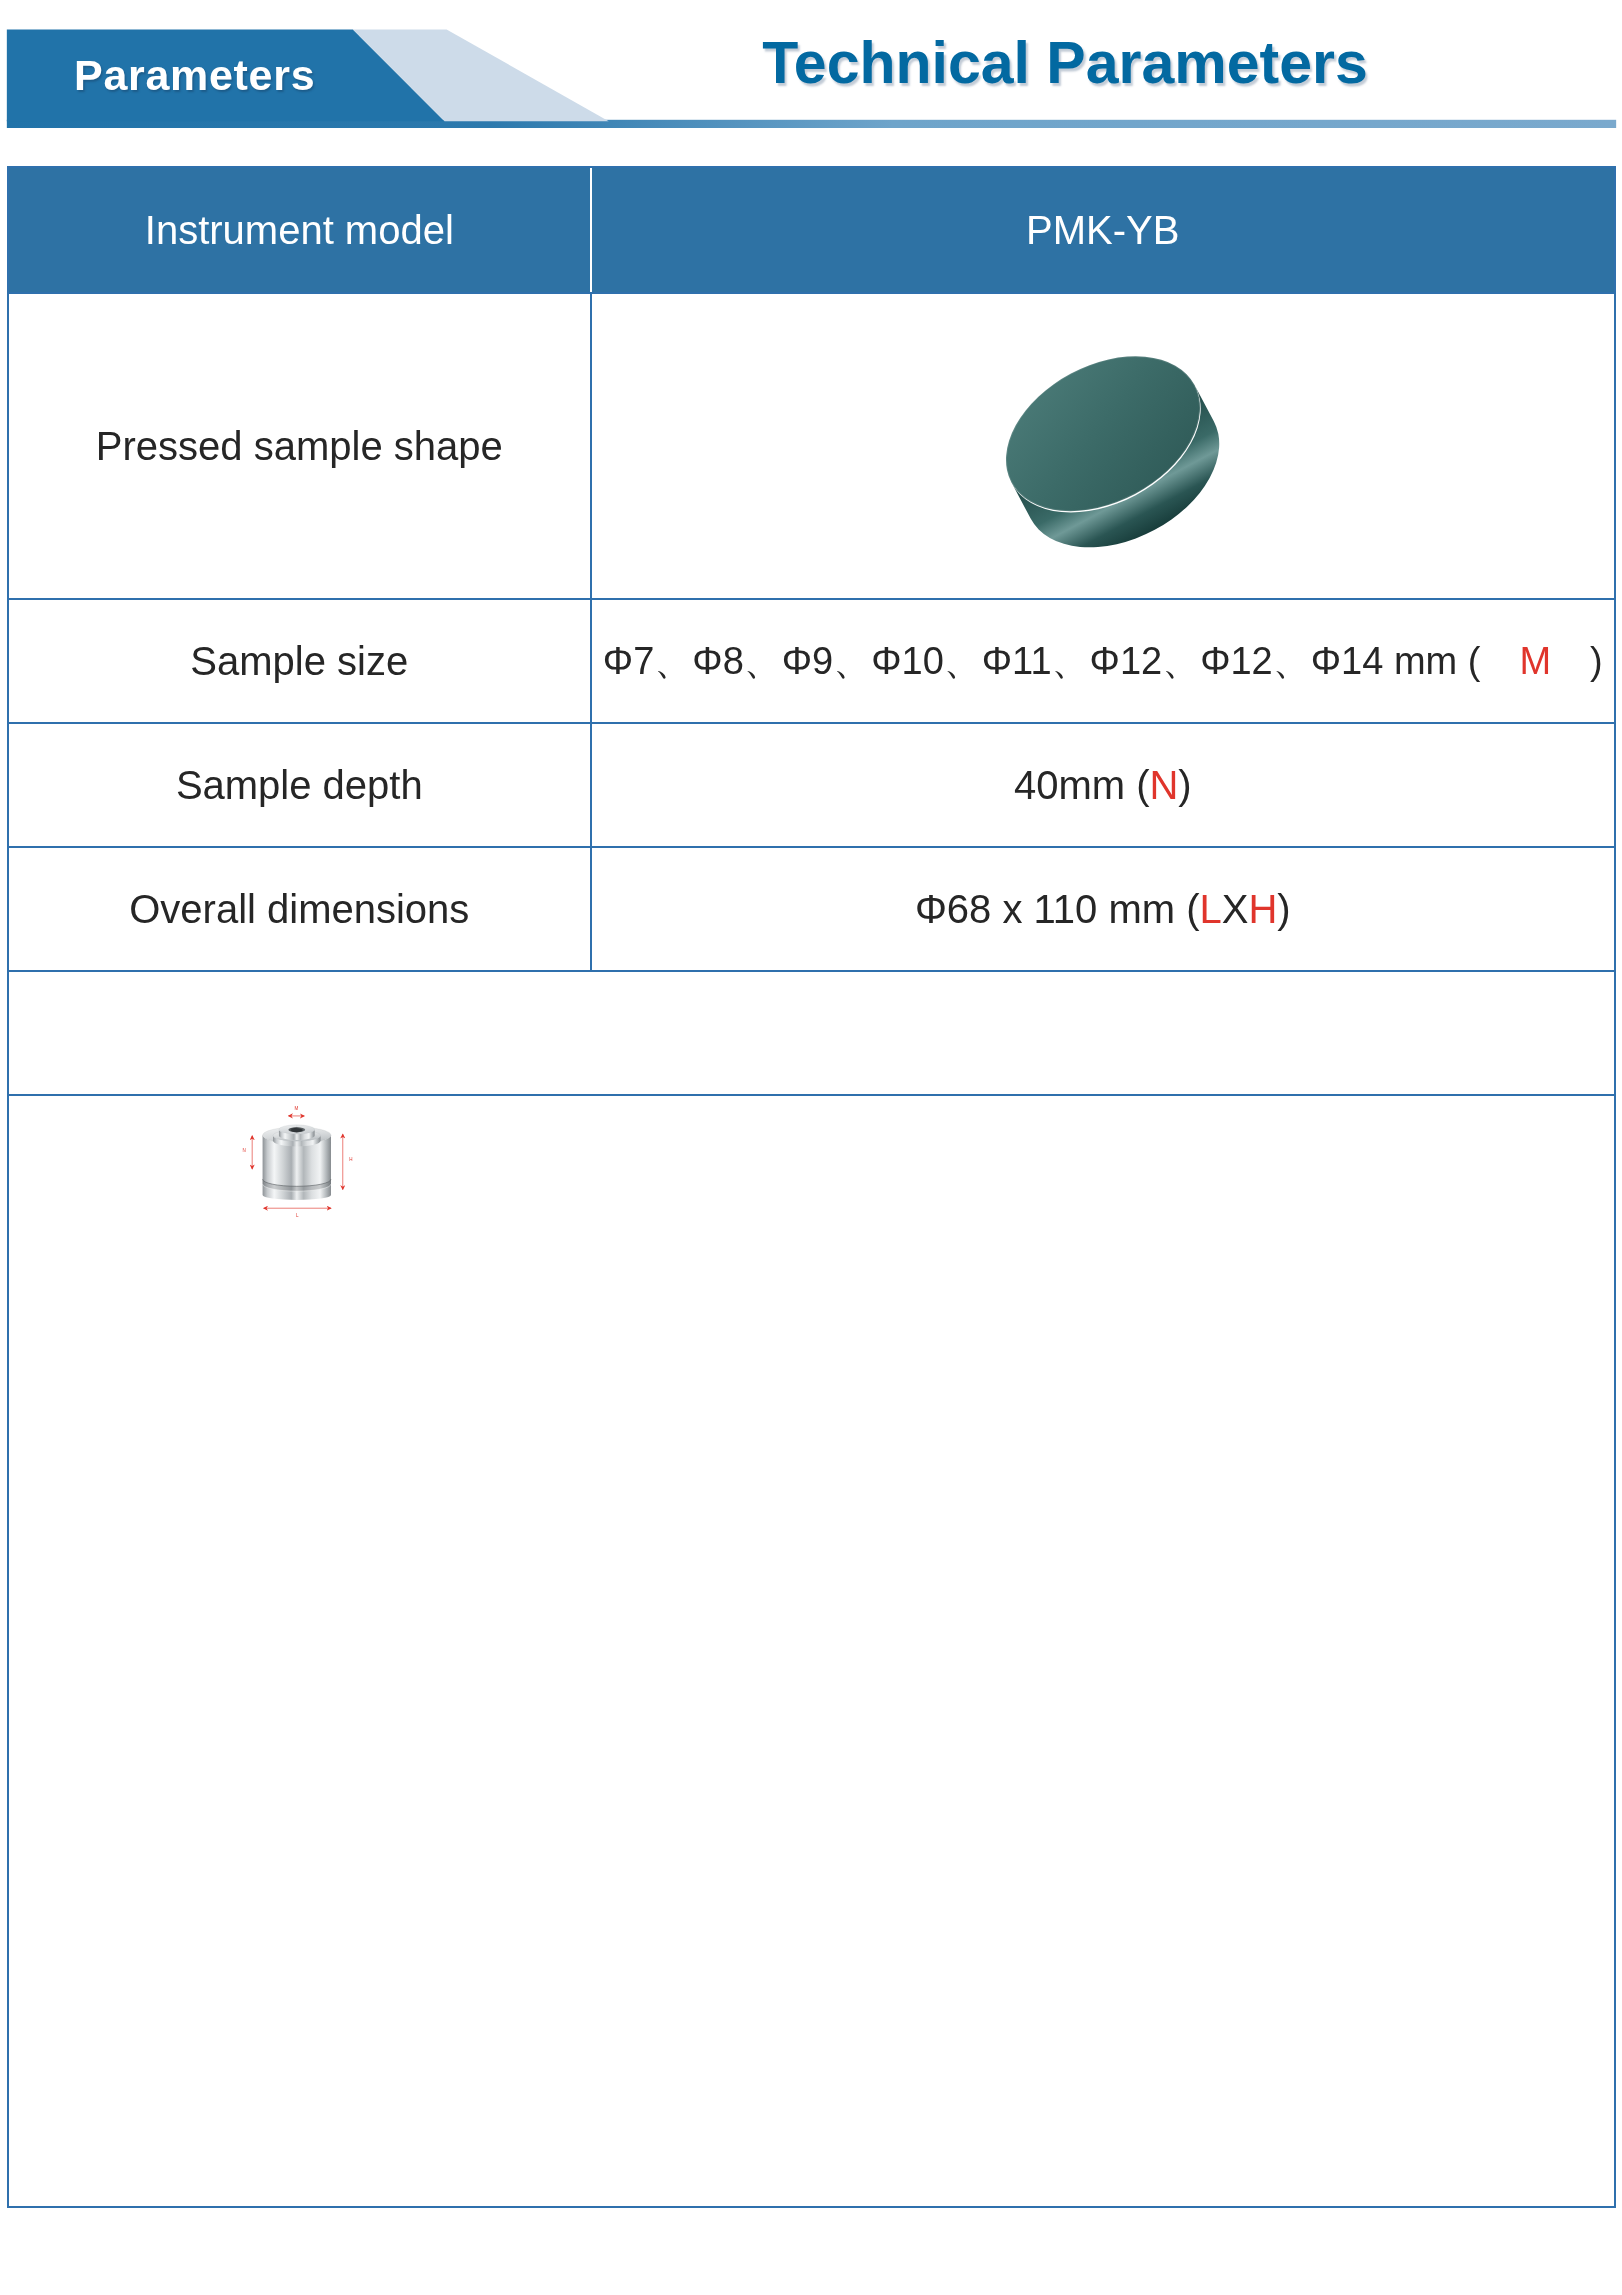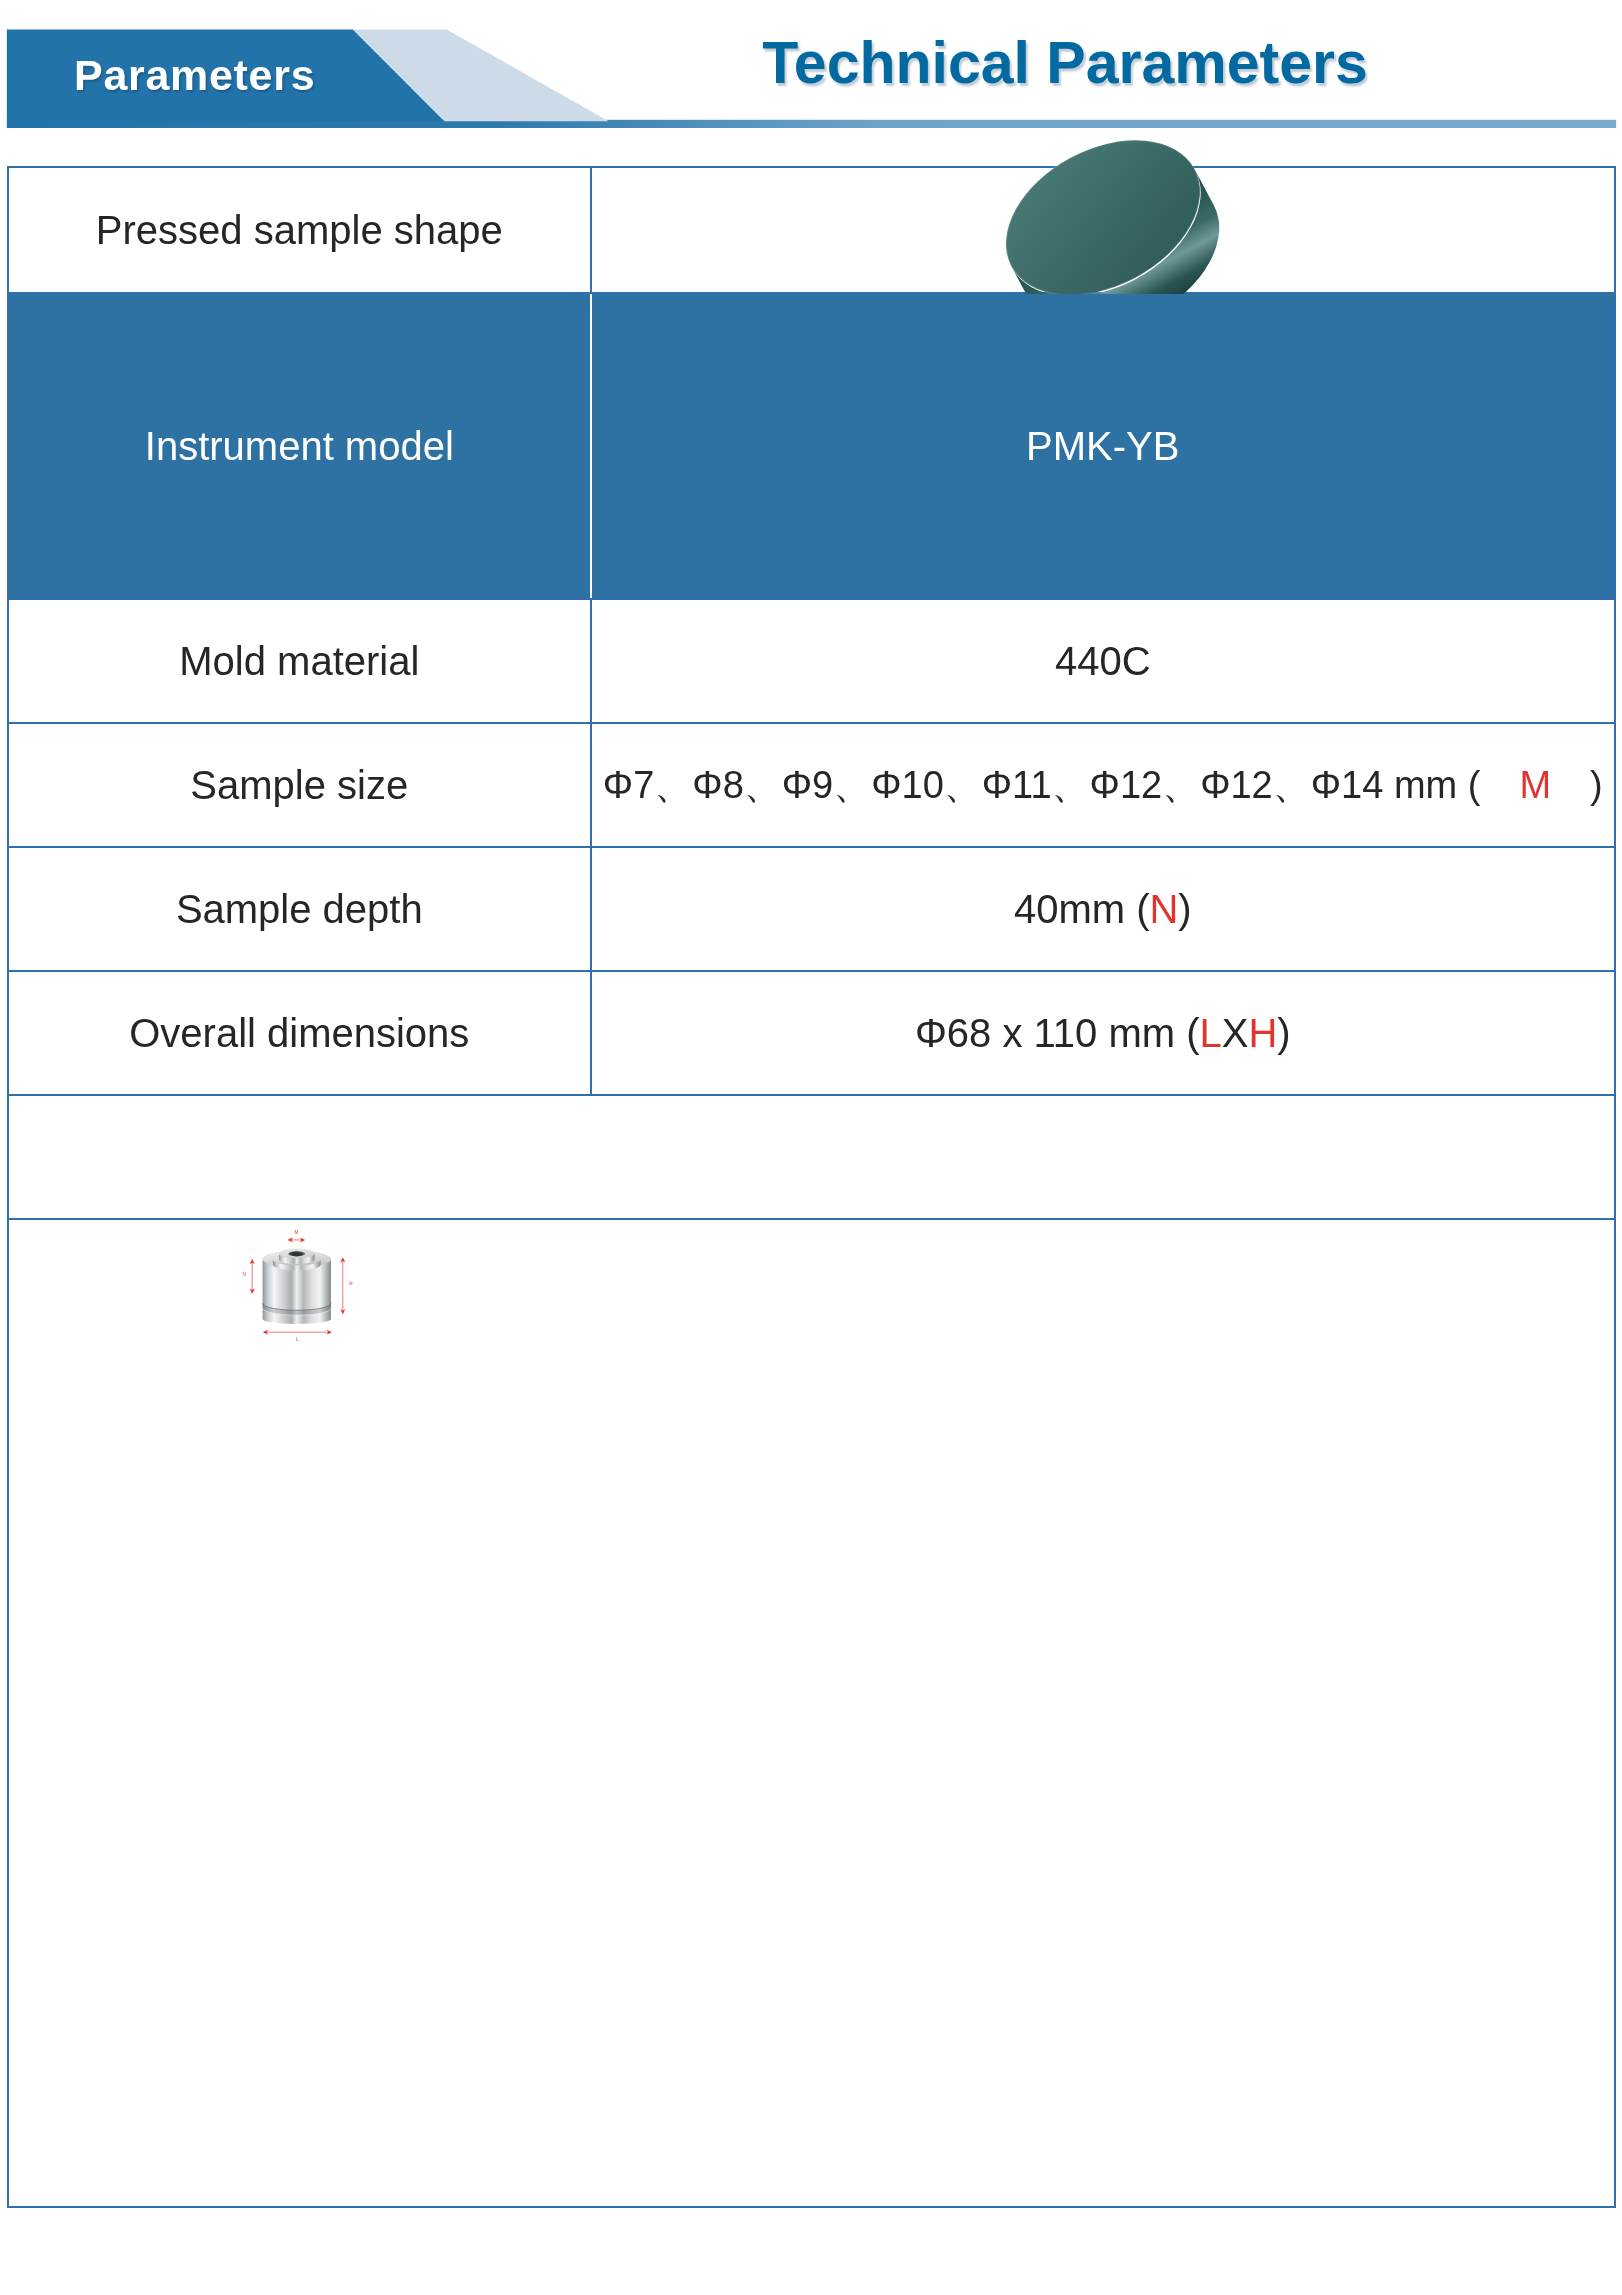--- a/index.html
+++ b/index.html
@@ -65,20 +65,25 @@
     </defs>
     <rect x="10" y="175" width="2353" height="12" fill="url(#barGrad)"></rect>
     <polygon points="10,43 516,43 650,177 10,177" fill="#2173a9"></polygon>
     <polygon points="516,43 653,43 890,177 650,177" fill="#cddbe9"></polygon>
   </svg>
   <div class="ribbon-label">Parameters</div>
   <div class="page-title">Technical Parameters</div>
 
   <div class="spec-table">
 
+    <div class="t-row head">
+      <div class="cell label">Instrument model</div>
+      <div class="cell">PMK-YB</div>
+    </div>
+
     <div class="t-row">
       <div class="cell label">Pressed sample shape</div>
       <div class="cell">
         <svg width="274" height="232" viewBox="0 0 400 340">
           <defs>
             <linearGradient id="discTop" x1="0" y1="0" x2="0.65" y2="1">
               <stop offset="0" stop-color="#4d7d7a"></stop>
               <stop offset="0.55" stop-color="#3c6b68"></stop>
               <stop offset="1" stop-color="#315d5a"></stop>
             </linearGradient>
@@ -92,29 +97,20 @@
           </defs>
           <g transform="translate(200,152) rotate(-28)">
             <path d="M -152 2 A 152 100 0 0 0 152 2 L 152 60 A 152 100 0 0 1 -152 60 Z" fill="url(#discSide)"></path>
             <ellipse cx="0" cy="0" rx="152" ry="100" fill="url(#discTop)"></ellipse>
             <ellipse cx="0" cy="0" rx="152" ry="100" fill="none" stroke="rgba(255,255,255,0.12)" stroke-width="3"></ellipse>
           </g>
         </svg>
       </div>
     </div>
 
-    <div class="t-row head">
-      <div class="cell label">Instrument model</div>
-      <div class="cell">PMK-YB</div>
-    </div>
-
-    <div class="t-row">
-      <div class="cell label">Mold material</div>
-      <div class="cell">440C</div>
-    </div>
 
 
     <div class="t-row">
       <div class="cell label">Sample size</div>
       <div class="cell small-val">
           <span>Φ7、Φ8、Φ9、Φ10、Φ11、Φ12、Φ12、Φ14 mm (</span>
           <span class="red">M</span>
           <span>)</span>
         </div>
     </div>

